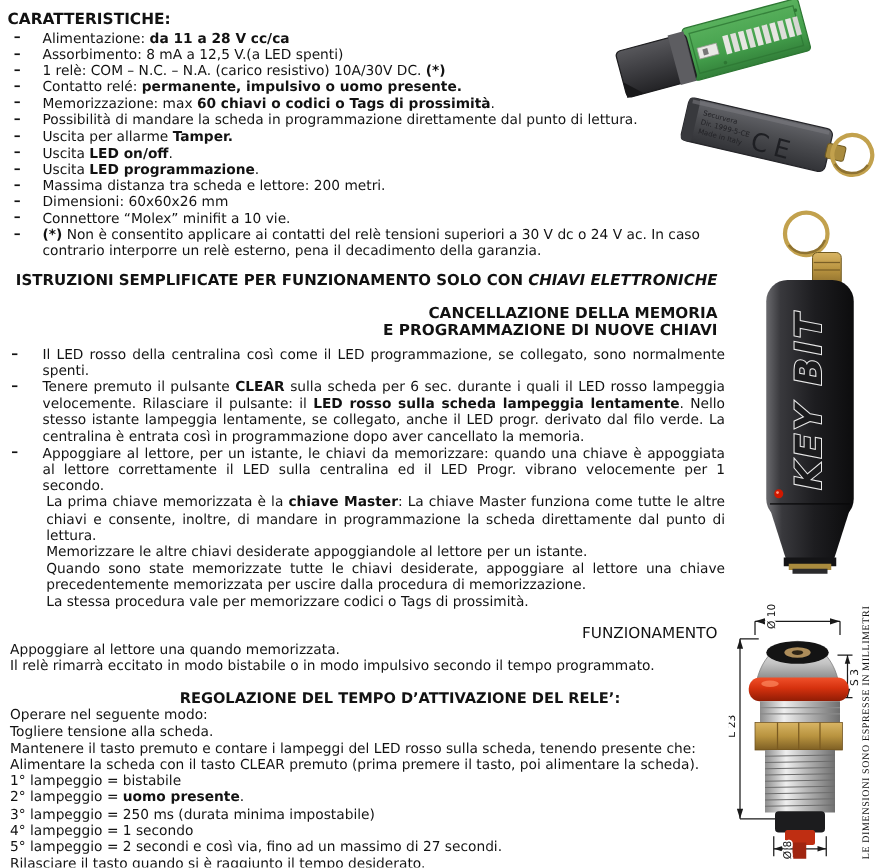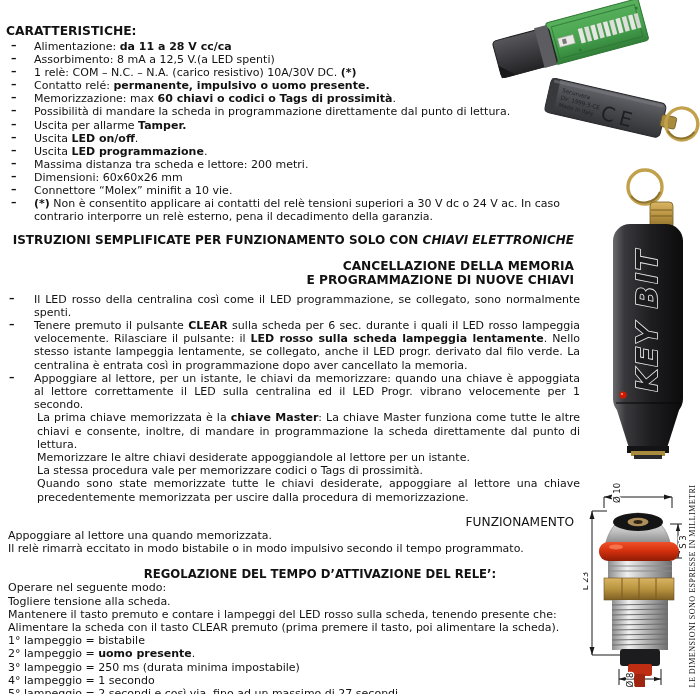--- a/index.html
+++ b/index.html
@@ -3,21 +3,21 @@
 <meta charset="utf-8">
 <style>
   html,body{margin:0;padding:0;}
   body{
     width:700px;height:694px;background:#ffffff;position:relative;overflow:hidden;
     font-family:"DejaVu Sans","Liberation Sans",sans-serif;color:#121212;
     -webkit-font-smoothing:antialiased;
   }
   .b{font-weight:bold;}
   .i{font-style:italic;}
-  .doc{position:absolute;left:0;top:0;width:632px;height:694px;padding:24px 0 0 6px;box-sizing:border-box;}
+  .doc{position:absolute;left:0;top:0;width:632px;height:694px;padding:8px 0 0 6px;box-sizing:border-box;}
   .char-title{font-weight:bold;font-size:12.3px;line-height:14px;margin:0 0 2px 0;}
   ul.chars{list-style:none;margin:0;padding:0;width:596px;}
   ul.chars li{position:relative;padding-left:28px;font-size:11px;line-height:13.1px;}
   ul.chars li .dash{position:absolute;left:5px;top:-1px;font-weight:bold;}
   .center560{width:568px;text-align:right;}
   .h-istruzioni{font-weight:bold;font-size:12px;line-height:13px;margin-top:11px;}
   .h-canc{font-weight:bold;font-size:12.2px;line-height:13.6px;margin-top:13px;}
   ul.mem{list-style:none;margin:5px 0 0 0;padding:0;width:574px;}
   ul.mem li{position:relative;padding-left:28px;font-size:11px;line-height:13.2px;text-align:justify;}
   ul.mem li.cont{padding-left:31px;}
@@ -60,22 +60,22 @@
     <div>CANCELLAZIONE DELLA MEMORIA</div>
     <div>E PROGRAMMAZIONE DI NUOVE CHIAVI</div>
   </div>
 
   <ul class="mem">
     <li><span class="dash">–</span><span><span>Il LED rosso della centralina così come il LED programmazione, se collegato, sono normalmente spenti.</span></span></li>
     <li><span class="dash">–</span><span><span>Tenere premuto il pulsante </span><span class="b">CLEAR</span><span> sulla scheda per 6 sec. durante i quali il LED rosso lampeggia velocemente. Rilasciare il pulsante: il </span><span class="b">LED rosso sulla scheda lampeggia lentamente</span><span>. Nello stesso istante lampeggia lentamente, se collegato, anche il LED progr. derivato dal filo verde. La centralina è entrata così in programmazione dopo aver cancellato la memoria.</span></span></li>
     <li><span class="dash">–</span><span><span>Appoggiare al lettore, per un istante, le chiavi da memorizzare: quando una chiave è appoggiata al lettore correttamente il LED sulla centralina ed il LED Progr. vibrano velocemente per 1 secondo.</span></span></li>
     <li class="cont"><span><span>La prima chiave memorizzata è la </span><span class="b">chiave Master</span><span>: La chiave Master funziona come tutte le altre chiavi e consente, inoltre, di mandare in programmazione la scheda direttamente dal punto di lettura.</span></span></li>
     <li class="cont"><span><span>Memorizzare le altre chiavi desiderate appoggiandole al lettore per un istante.</span></span></li>
+    <li class="cont"><span><span>Quando sono state memorizzate tutte le chiavi desiderate, appoggiare al lettore una chiave precedentemente memorizzata per uscire dalla procedura di memorizzazione.</span></span></li>
     <li class="cont"><span><span>La stessa procedura vale per memorizzare codici o Tags di prossimità.</span></span></li>
-    <li class="cont"><span><span>Quando sono state memorizzate tutte le chiavi desiderate, appoggiare al lettore una chiave precedentemente memorizzata per uscire dalla procedura di memorizzazione.</span></span></li>
   </ul>
 
   <div class="center560 h-funz">FUNZIONAMENTO</div>
   <p class="plain">Appoggiare al lettore una quando memorizzata.</p>
   <p class="plain">Il relè rimarrà eccitato in modo bistabile o in modo impulsivo secondo il tempo programmato.</p>
 
   <div class="h-reg">REGOLAZIONE DEL TEMPO D’ATTIVAZIONE DEL RELE’:</div>
   <p class="plain"><span>Operare nel seguente modo:</span></p>
   <p class="plain"><span>Togliere tensione alla scheda.</span></p>
   <p class="plain"><span>Mantenere il tasto premuto e contare i lampeggi del LED rosso sulla scheda, tenendo presente che:</span></p>

